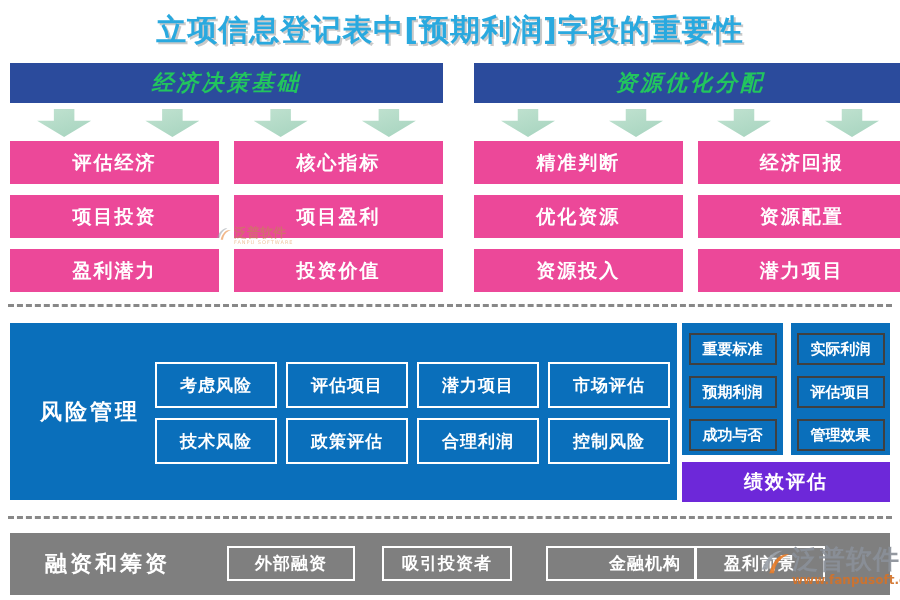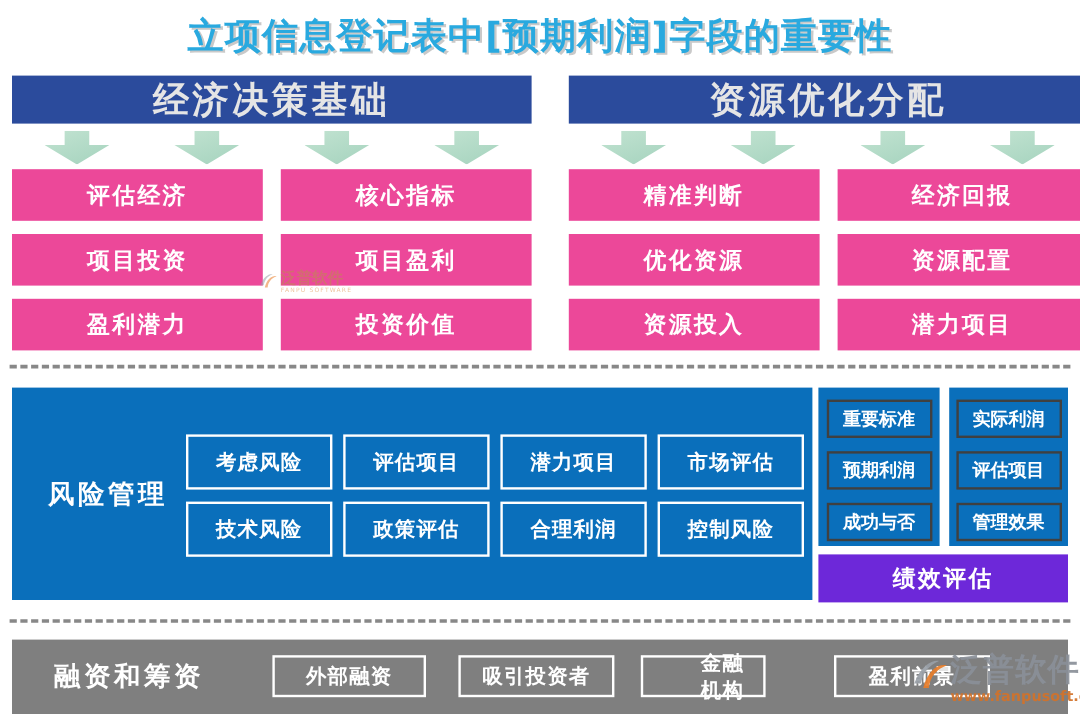--- a/index.html
+++ b/index.html
@@ -8,22 +8,22 @@
 
   
   .title{position:absolute;top:10px;left:0;width:100%;text-align:center;
          font-size:30px;font-weight:bold;color:#29a9df;letter-spacing:1px;
          text-shadow:2px 2px 0 rgba(100,100,100,0.35);}
 
   
   .top-col{position:absolute;top:63px;}
   .col-left{left:10px;width:433px;}
   .col-right{left:474px;width:432px;text-align:center;}
-  .header-bar{height:40px;background:#2b4b9c;color:#e5e5e5;display:flex;align-items:center;
-              justify-content:center;font-size:30px;font-weight:bold;letter-spacing:3px;}
+  .header-bar{height:40px;background:#2b4b9c;color:#22c55e;display:flex;align-items:center;
+              justify-content:center;font-size:22px;font-weight:bold;letter-spacing:3px;font-style:italic;}
   .arrow-row{height:34px;display:flex;justify-content:space-around;align-items:center;padding-top:3px;}
   .down-arrow{width:54px;height:28px;background:linear-gradient(160deg,#c2e3d1,#a5d3be);
               clip-path:polygon(31% 0,69% 0,69% 42%,100% 42%,50% 100%,0% 42%,31% 42%);}
   .btn-rows{display:flex;flex-direction:column;gap:11px;margin-top:1px;}
   .btn-row{display:flex;gap:15px;}
   .cyan-btn{flex:1;height:43px;background:#ec4899;color:#ffffff;display:flex;align-items:center;
             justify-content:center;font-size:19px;font-weight:bold;letter-spacing:2px;}
 
   
   .dash{position:absolute;left:8px;width:884px;border-top:3px dashed #888888;height:0;}
@@ -52,21 +52,21 @@
 
   
   .fin-bar{position:absolute;left:10px;top:533px;width:880px;height:62px;background:#7f7f7f;}
   .fin-title{position:absolute;left:35px;top:0;height:100%;display:flex;align-items:center;
              color:#ffffff;font-size:22px;font-weight:bold;letter-spacing:3px;}
   .fin-btn{position:absolute;top:13px;height:35px;border:2px solid #ffffff;color:#ffffff;
            display:flex;align-items:center;justify-content:center;font-size:17px;font-weight:bold;
            letter-spacing:1px;box-sizing:border-box;}
   .fin-btn-0{left:217px;width:128px;}
   .fin-btn-1{left:372px;width:130px;}
-  .fin-btn-2{left:524px;width:104px;padding-left:48px;}
+  .fin-btn-2{left:536px;width:150px;padding-left:48px;}
   .fin-btn-3{left:685px;width:130px;}
 
   
   .wm-center{position:absolute;left:216px;top:226px;display:flex;align-items:flex-start;gap:3px;
              opacity:0.55;}
   .wm-center .wm-logo{width:15px;height:16px;}
   .wm-center .wm-name{font-size:13px;font-weight:bold;color:#c08a50;line-height:13px;}
   .wm-center .wm-cap{font-size:5px;color:#e0954f;letter-spacing:1px;line-height:7px;}
   .wm-corner{position:absolute;left:760px;top:545px;display:flex;align-items:flex-start;gap:2px;
              opacity:0.92;}

